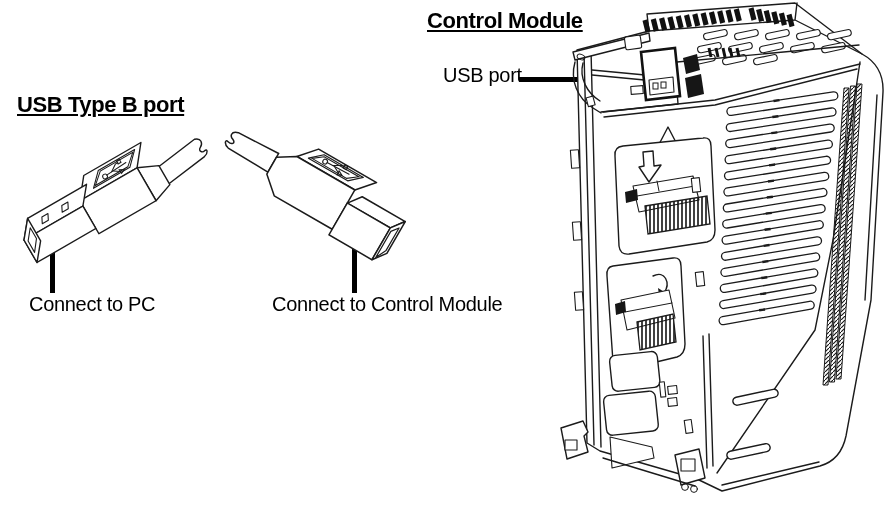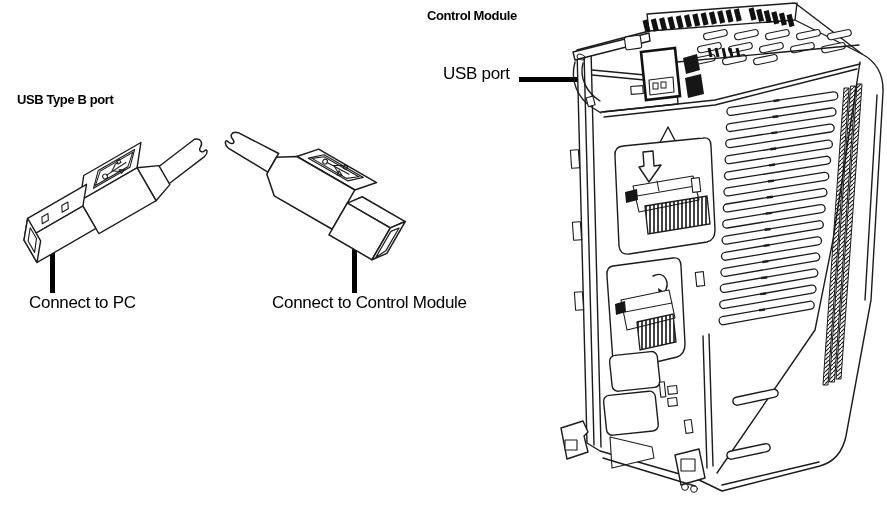--- a/index.html
+++ b/index.html
@@ -1,20 +1,20 @@
 <!DOCTYPE html>
 <html><head>
 <meta charset="utf-8">
 <style>
   html,body{margin:0;padding:0;background:#ffffff;}
   .stage{position:relative;width:887px;height:505px;background:#fff;overflow:hidden;
          font-family:"Liberation Sans",sans-serif;color:#000;}
   .abs{position:absolute;}
-  .heading{font-size:13px;font-weight:800;letter-spacing:-0.4px;white-space:nowrap;}
-  .lbl{font-size:17px;font-weight:400;letter-spacing:-0.3px;white-space:nowrap;}
+  .heading{font-size:22px;font-weight:800;letter-spacing:-0.4px;white-space:nowrap;text-decoration:underline;}
+  .lbl{font-size:20px;font-weight:400;letter-spacing:-0.3px;white-space:nowrap;}
   .leader{position:absolute;background:#000;}
   svg{display:block;overflow:visible;}
   .ln{fill:none;stroke:#1b1b1b;stroke-width:1.4;stroke-linejoin:round;stroke-linecap:round;}
   .fw{fill:#ffffff;stroke:#1b1b1b;stroke-width:1.4;stroke-linejoin:round;}
   .fw2{fill:#ffffff;stroke:#1b1b1b;stroke-width:1.1;stroke-linejoin:round;}
   .thin{fill:none;stroke:#1b1b1b;stroke-width:1;stroke-linecap:round;}
   .dark{fill:#161616;stroke:none;}
 </style>
 </head>
 <body>

